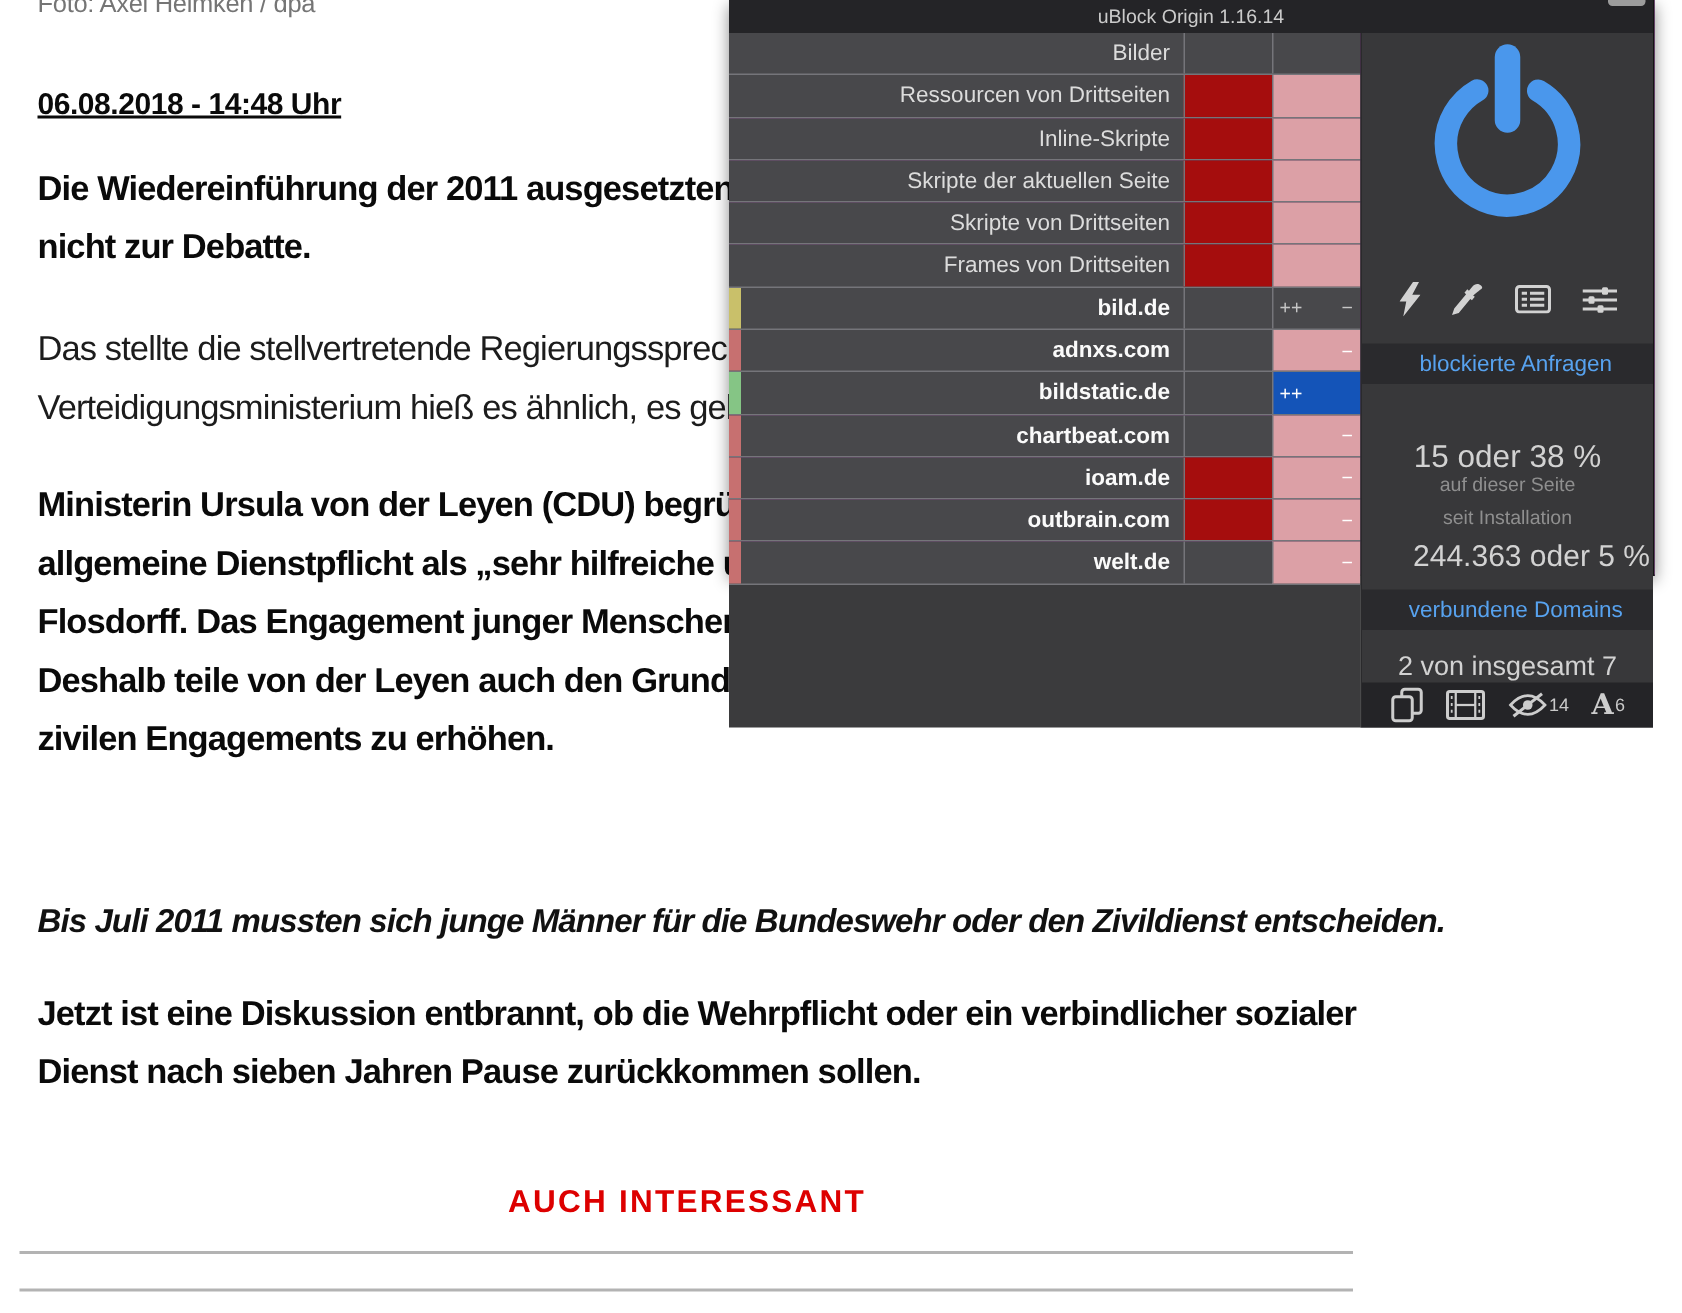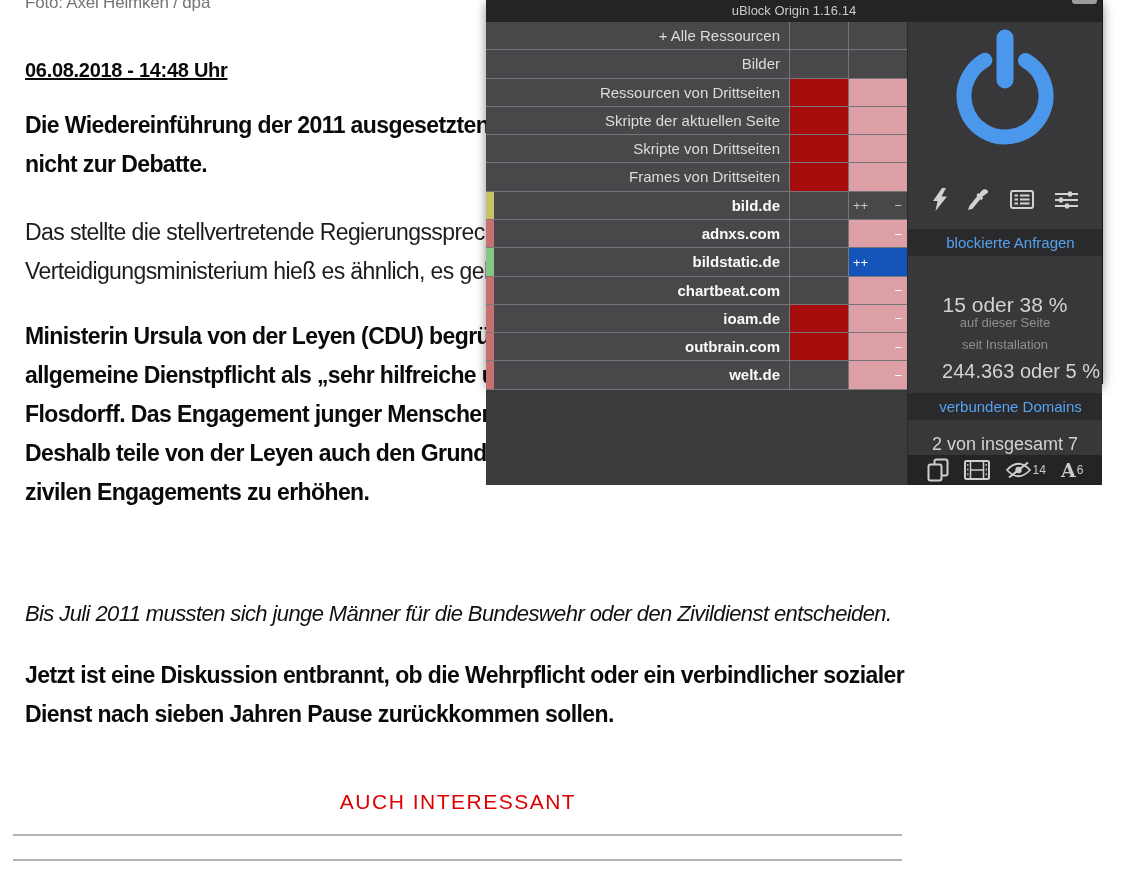--- a/index.html
+++ b/index.html
@@ -3,27 +3,27 @@
 <meta charset="utf-8">
 <style>
   html,body{margin:0;padding:0;}
   body{
     width:1121px;height:875px;position:relative;overflow:hidden;
     background:#ffffff;font-family:"Liberation Sans",sans-serif;
   }
   
   .photo-credit{position:absolute;left:25px;top:-7px;font-size:17px;color:#757575;letter-spacing:-0.2px;}
   .date-line{position:absolute;left:25px;top:59px;font-size:20px;font-weight:bold;color:#0a0a0a;letter-spacing:-0.3px;text-decoration:underline;}
-  .para{position:absolute;left:25px;white-space:nowrap;letter-spacing:-0.6px;}
+  .para{position:absolute;left:25px;white-space:nowrap;letter-spacing:-0.6px;font-weight:bold;}
   .para div{line-height:39px;}
   .p-bold{font-weight:bold;font-size:23px;color:#0a0a0a;}
   .p-reg{font-weight:normal;font-size:23px;color:#1c1c1c;}
   .p-italic{font-style:italic;font-size:22px;color:#111;}
   .section-heading{position:absolute;left:13px;top:790px;width:890px;text-align:center;
-    font-size:21px;font-weight:normal;letter-spacing:1.5px;color:#dd0000;}
+    font-size:21px;font-weight:bold;letter-spacing:1.5px;color:#dd0000;}
   .rule{position:absolute;left:13px;width:889px;height:2px;background:#b3b3b3;}
   .rule1{top:834px;} .rule2{top:859px;}
   .browser-tab-remnant{position:absolute;left:1072px;top:0;width:25px;height:4px;background:#9c9c9c;border-radius:0 0 3px 3px;z-index:30;}
 
   
   .popup{position:absolute;left:486px;top:0;width:617px;height:384px;z-index:10;
     background:#a21caf;box-shadow:0 3px 10px rgba(0,0,0,.45);border-bottom:1px solid #141414;border-right:1px solid #141414;box-sizing:border-box;}
   .titlebar{height:22px;background:#242427;color:#cbcbcb;font-size:13px;line-height:22px;text-align:center;}
   .popup-body{display:flex;height:463px;}
   .matrix{width:422px;display:flex;flex-direction:column;}
@@ -95,33 +95,33 @@
 <div class="rule rule2"></div>
 <div class="browser-tab-remnant"></div>
 
 <div class="popup">
   <div class="titlebar">uBlock Origin 1.16.14</div>
   <div class="popup-body">
 
     <div class="matrix">
         <div class="mrow filter">
           <span class="strip"></span>
-          <span class="mlabel">+ Alle Ressourcen</span>
-          <span class="cell c-none"></span>
-          <span class="cell c-none"></span>
-        </div>
-        <div class="mrow filter">
-          <span class="strip"></span>
           <span class="mlabel">Bilder</span>
           <span class="cell c-none"></span>
           <span class="cell c-none"></span>
         </div>
         <div class="mrow filter">
           <span class="strip"></span>
           <span class="mlabel">Ressourcen von Drittseiten</span>
+          <span class="cell c-red"></span>
+          <span class="cell c-pink"></span>
+        </div>
+        <div class="mrow filter">
+          <span class="strip"></span>
+          <span class="mlabel">Inline-Skripte</span>
           <span class="cell c-red"></span>
           <span class="cell c-pink"></span>
         </div>
         <div class="mrow filter">
           <span class="strip"></span>
           <span class="mlabel">Skripte der aktuellen Seite</span>
           <span class="cell c-red"></span>
           <span class="cell c-pink"></span>
         </div>
         <div class="mrow filter">

